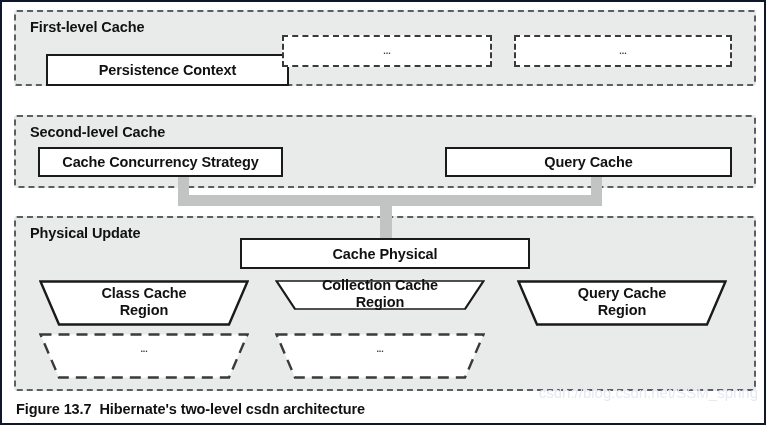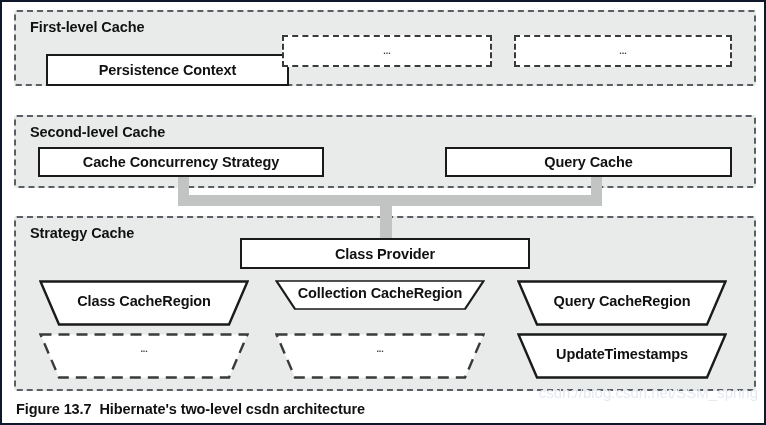--- a/index.html
+++ b/index.html
@@ -86,21 +86,21 @@
     height: 100%;
     display: block;
   }
   .region-label {
     position: absolute;
     left: 0;
     right: 0;
     top: 0;
     bottom: 0;
     display: flex;
-    flex-direction: row;
+    flex-direction: column;
     align-items: center;
     justify-content: center;
     text-align: center;
     font-size: 14.5px;
     font-weight: bold;
     line-height: 1.12;
     color: #111111;
     letter-spacing: -0.1px;
     padding-bottom: 3px;
     box-sizing: border-box;
@@ -164,29 +164,29 @@
   <div class="pipe" style="left:589px; top:172px; width:11px; height:32px;"></div>
 
   <div class="pipe" style="left:176px; top:193px; width:424px; height:11px;"></div>
 
   <div class="pipe" style="left:378px; top:193px; width:12px; height:44px;"></div>
 
   <div class="zone" style="left:12px; top:113px; width:742px; height:73px;">
     <div class="zone-title">Second-level Cache</div>
   </div>
 
-  <div class="node" style="left:36px; top:145px; width:286px; height:30px;">Cache Concurrency Strategy</div>
+  <div class="node" style="left:36px; top:145px; width:245px; height:30px;">Cache Concurrency Strategy</div>
 
   <div class="node" style="left:443px; top:145px; width:287px; height:30px;">Query Cache</div>
 
   <div class="zone" style="left:12px; top:214px; width:742px; height:175px;">
-    <div class="zone-title">Strategy Cache</div>
-  </div>
-
-  <div class="node" style="left:238px; top:236px; width:290px; height:31px;">Class Provider</div>
+    <div class="zone-title">Physical Update</div>
+  </div>
+
+  <div class="node" style="left:238px; top:236px; width:290px; height:31px;">Cache Physical</div>
 
   <div class="region" style="left:37px; top:278px; width:210px; height:46px;">
     <svg viewBox="0 0 210 46" preserveAspectRatio="none">
       <polygon points="1.5,1.5 208.5,1.5 190,44.5 20,44.5" fill="#ffffff" stroke="#1a1a1a" stroke-width="2.4" stroke-linejoin="miter"></polygon>
     </svg>
     <div class="region-label">
       <span>Class Cache</span>
       <span>Region</span>
     </div>
   </div>
@@ -222,29 +222,20 @@
 
   <div class="region" style="left:273px; top:331px; width:210px; height:46px;">
     <svg viewBox="0 0 210 46" preserveAspectRatio="none">
       <polygon points="1.5,1.5 208.5,1.5 190,44.5 20,44.5" fill="#ffffff" stroke="#3a3a3a" stroke-width="2.4" stroke-linejoin="miter" stroke-dasharray="11 7"></polygon>
     </svg>
     <div class="region-label dots">
       <span>...</span>
     </div>
   </div>
 
-  <div class="region" style="left:515px; top:331px; width:210px; height:46px;">
-    <svg viewBox="0 0 210 46" preserveAspectRatio="none">
-      <polygon points="1.5,1.5 208.5,1.5 190,44.5 20,44.5" fill="#ffffff" stroke="#1a1a1a" stroke-width="2.4" stroke-linejoin="miter"></polygon>
-    </svg>
-    <div class="region-label">
-      <span>Update</span>
-      <span>Timestamps</span>
-    </div>
-  </div>
 
   <div class="watermark">csdn://blog.csdn.net/SSM_spring</div>
 
   <div class="caption">
     <span class="caption-num">Figure 13.7</span><span>Hibernate's two-level csdn architecture</span>
   </div>
 
 </div>
 
 </body></html>

